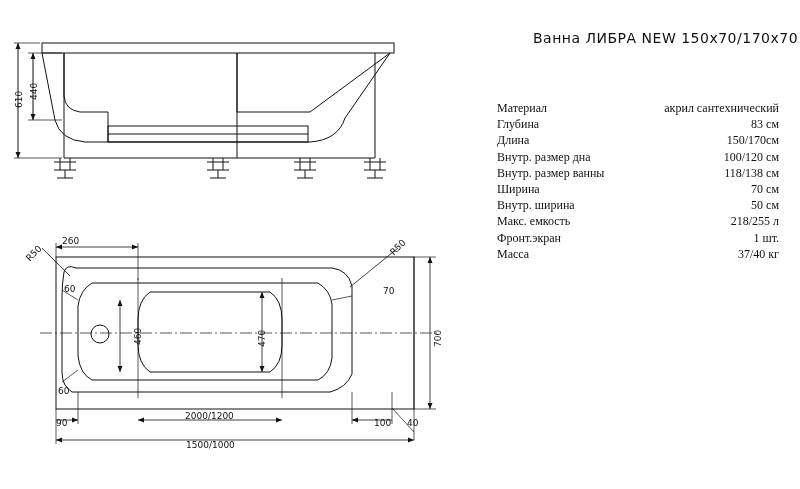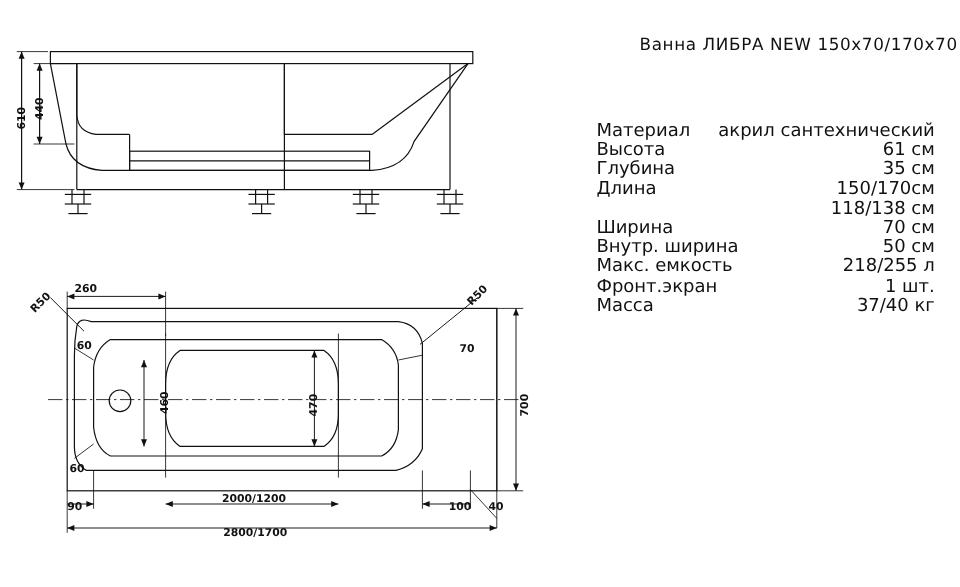--- a/index.html
+++ b/index.html
@@ -28,22 +28,23 @@
     top: 30px;
     font-size: 14px;
     letter-spacing: 0.5px;
     white-space: nowrap;
   }
   .spec-table {
     position: absolute;
     left: 497px;
     top: 100px;
     width: 290px;
-    font-size: 15px;
+    font-size: 12px;
     line-height: 16.2px;
+    font-family: Liberation Serif, serif;
   }
   .spec-row {
     position: relative;
     height: 16.2px;
     white-space: nowrap;
   }
   .spec-label {
     position: absolute;
     left: 0;
     top: 0;
@@ -53,21 +54,20 @@
     right: 8px;
     top: 0;
   }
   
   #drawing {
     position: absolute;
     left: 0;
     top: 0;
     width: 500px;
     height: 388px;
-    font-weight: bold;
   }
   .dimlabel {
     position: absolute;
     font-size: 9px;
     font-family: "DejaVu Sans", sans-serif;
     color: #111111;
     white-space: nowrap;
   }
   .rot90 {
     transform: rotate(-90deg);
@@ -243,43 +243,44 @@
     <div class="dimlabel" style="left:383px; top:286px;">70</div>
 
     <div class="dimlabel rot90" style="left:133px; top:345px;">460</div>
     <div class="dimlabel rot90" style="left:257px; top:347px;">470</div>
     <div class="dimlabel rot90" style="left:433px; top:347px;">700</div>
 
     <div class="dimlabel" style="left:56px; top:418px;">90</div>
     <div class="dimlabel" style="left:185px; top:411px;">2000/1200</div>
     <div class="dimlabel" style="left:374px; top:418px;">100</div>
     <div class="dimlabel" style="left:407px; top:418px;">40</div>
-    <div class="dimlabel" style="left:186px; top:440px;">2800/1700</div>
+    <div class="dimlabel" style="left:186px; top:440px;">1500/1000</div>
   </div>
 
   <div class="spec-title">Ванна ЛИБРА NEW 150х70/170х70</div>
 
   <div class="spec-table">
     <div class="spec-row">
       <span class="spec-label">Материал</span>
       <span class="spec-value">акрил сантехнический</span>
     </div>
     <div class="spec-row">
-      <span class="spec-label">Высота</span>
-      <span class="spec-value">61 см</span>
-    </div>
-    <div class="spec-row">
       <span class="spec-label">Глубина</span>
-      <span class="spec-value">35 см</span>
+      <span class="spec-value">83 см</span>
     </div>
     <div class="spec-row">
       <span class="spec-label">Длина</span>
       <span class="spec-value">150/170см</span>
     </div>
     <div class="spec-row">
+      <span class="spec-label">Внутр. размер дна</span>
+      <span class="spec-value">100/120 см</span>
+    </div>
+    <div class="spec-row">
+      <span class="spec-label">Внутр. размер ванны</span>
       <span class="spec-value">118/138 см</span>
     </div>
     <div class="spec-row">
       <span class="spec-label">Ширина</span>
       <span class="spec-value">70 см</span>
     </div>
     <div class="spec-row">
       <span class="spec-label">Внутр. ширина</span>
       <span class="spec-value">50 см</span>
     </div>

